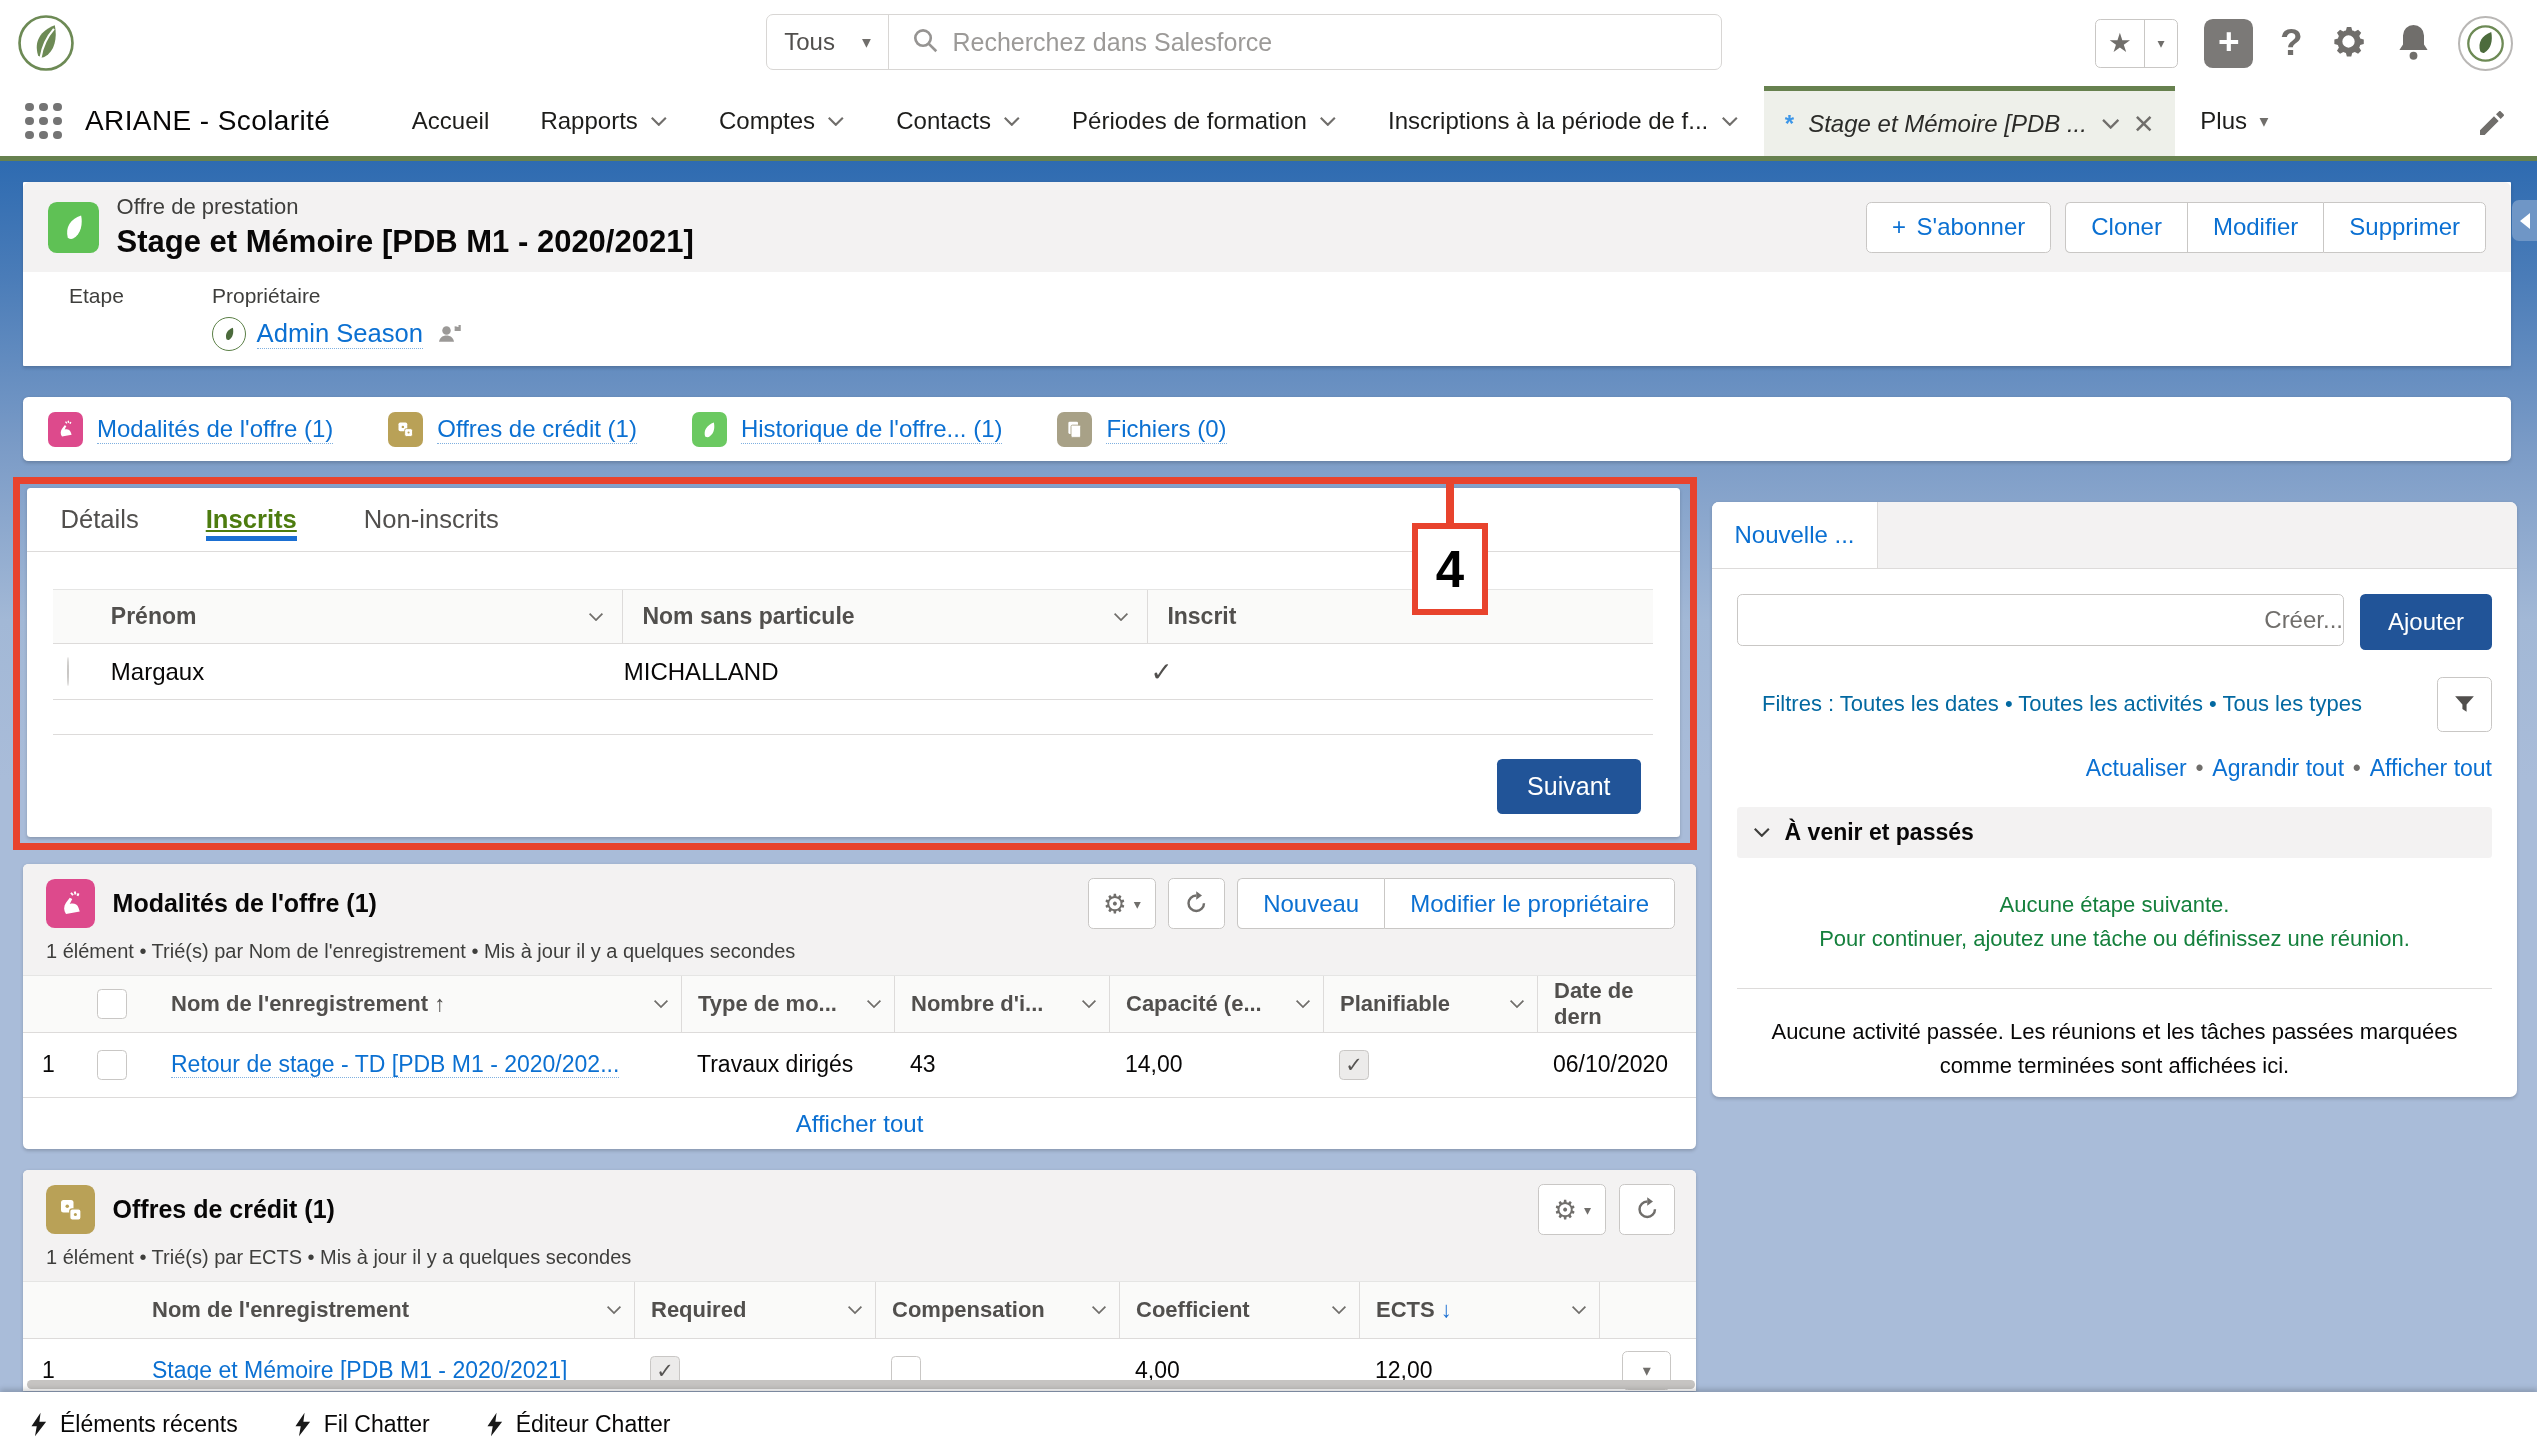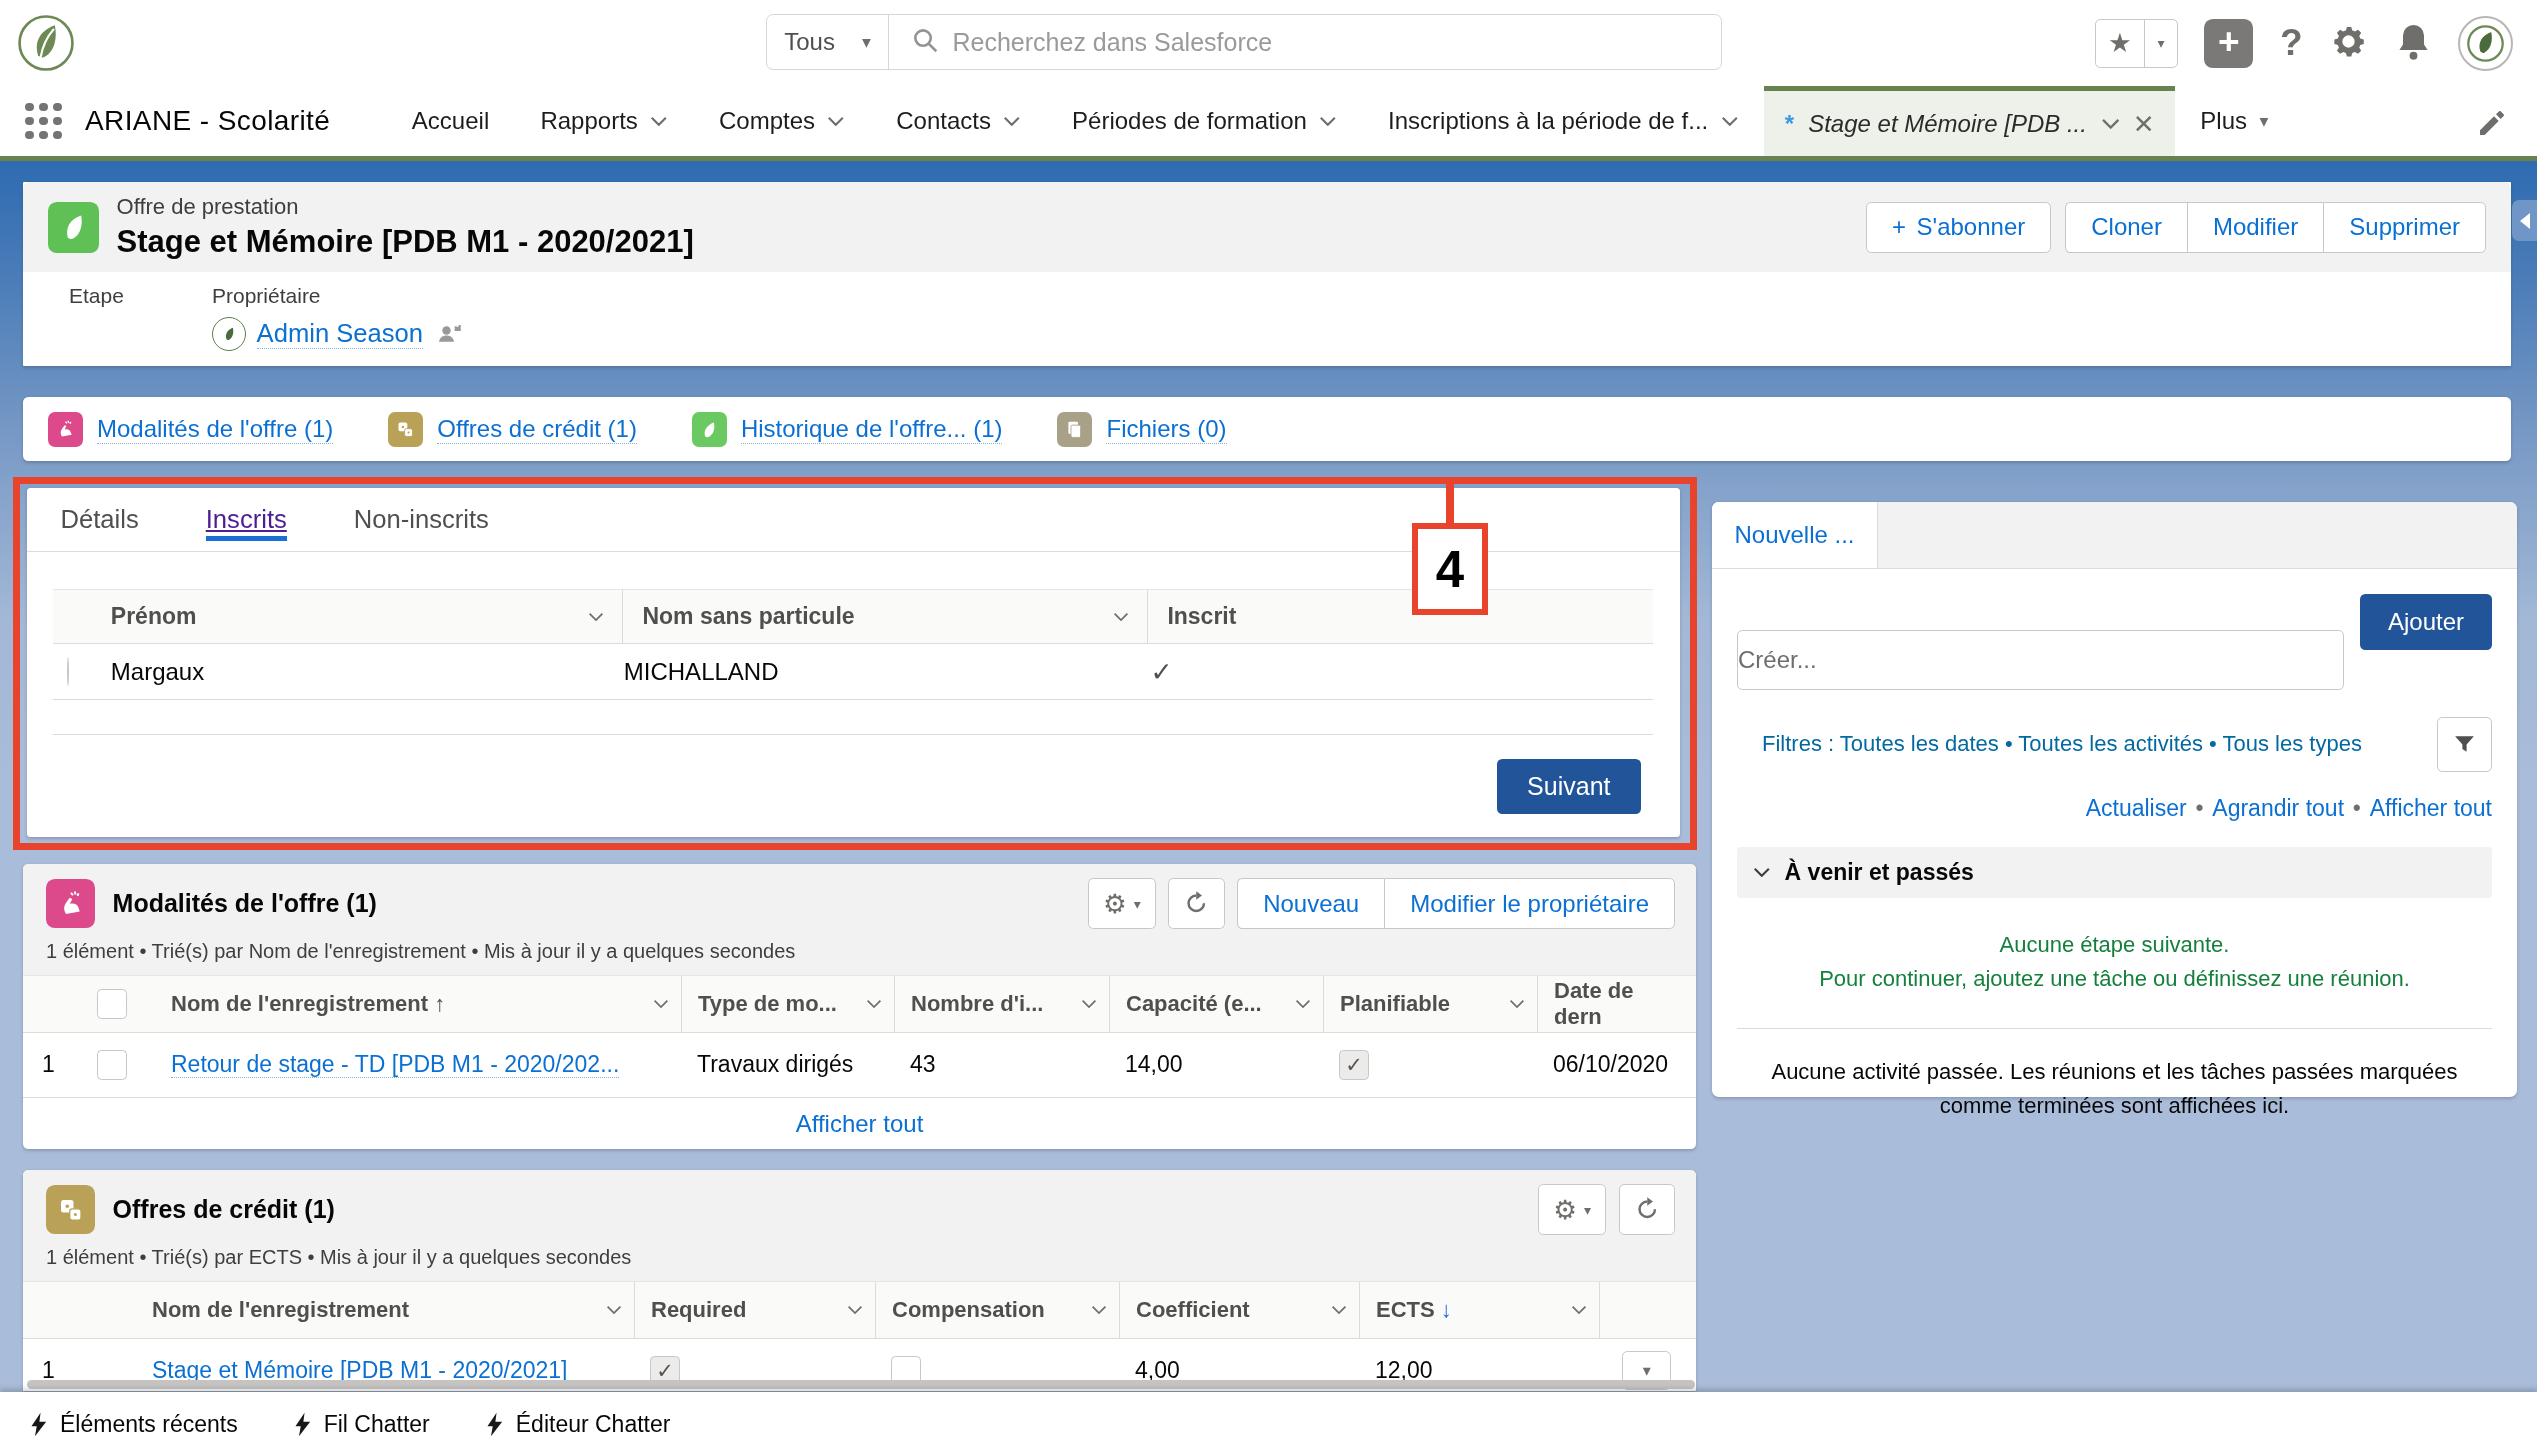--- a/index.html
+++ b/index.html
@@ -62,21 +62,21 @@
   
   .ql { left:23px; top:236px; width:2488px; height:64px; display:flex; align-items:center; gap:55px; padding:0 25px; border-radius:5.3px; }
   .ql-item { display:flex; align-items:center; gap:14px; }
   .ql-icon { width:35px; height:35px; border-radius:7px; display:flex; align-items:center; justify-content:center; }
   .ql a { font-size:24px; }
 
   
   .tabcard { left:26.5px; top:327px; width:1653px; height:349px; border-radius:3.5px; }
   .tc-tabs { height:64px; border-bottom:1.8px solid #dddbda; display:flex; align-items:stretch; gap:67px; padding:12px 34px; }
   .tc-tab { display:flex; align-items:center; font-size:25.6px; color:#514f4d; position:relative; cursor:pointer; }
-  .tc-tab.active { color:#4c1d95; font-weight:normal; text-decoration:underline; }
+  .tc-tab.active { color:#4d7c0f; font-weight:bold; text-decoration:underline; }
   .tc-tab.active::after { content:""; position:absolute; left:0; right:0; bottom:-1.8px; height:5.3px; background:#1b6fd2; }
   .itable { margin:37px 26.5px 0 26.5px; }
   .irow { display:grid; grid-template-columns:56px 513px 525px 1fr; align-items:center; }
   .ihead { background:#fafaf9; border-top:0.9px solid #e5e5e4; border-bottom:0.9px solid #dddbda; height:55px; }
   .ihead .cell { display:flex; align-items:center; height:100%; padding:0 17.6px 0 1.8px; font-size:23px; font-weight:bold; color:#514f4d; }
   .ihead .cell .chev { margin-left:auto; }
   .ihead .bl { border-left:0.9px solid #dddbda; padding-left:19.4px; }
   .idata { height:56px; border-bottom:0.9px solid #dddbda; font-size:24px; color:#080707; }
   .idata .cell { padding:0 17.6px 0 1.8px; }
   .radio { width:25px; height:25px; border:1.8px solid #c9c7c5; border-radius:50%; margin-left:12.4px; background:#fff; }
@@ -110,21 +110,21 @@
   .rowact { width:49px; height:39px; border:0.9px solid #c9c7c5; border-radius:5.3px; background:#fff; display:flex; align-items:center; justify-content:center; color:#706e6b; font-size:16px; cursor:pointer; margin-left:auto; margin-right:12.4px; }
 
   .scrollstrip { position:absolute; left:26.5px; top:1219px; width:1668px; height:8.8px; border-radius:4.4px; background:#c6c4c2; }
 
   
   .sb { left:1712px; top:341px; width:805px; height:595px; border-radius:7px; }
   .sb-tabs { height:67px; background:#f3f2f2; border-bottom:0.9px solid #dddbda; border-radius:7px 7px 0 0; display:flex; }
   .sb-tab-active { width:166px; background:#fff; border-right:0.9px solid #dddbda; border-radius:7px 0 0 0; display:flex; align-items:center; justify-content:center; font-size:24px; color:#0b70d2; cursor:pointer; }
   .sb-body { padding:25px 25px 0 25px; }
   .create-row { display:flex; gap:16px; }
-  .create-row input { flex:1; height:60px; border:0.9px solid #c9c7c5; border-radius:5.3px; font-size:24px; text-align:left; color:#080707; outline:none; font-family:"Liberation Sans",sans-serif;margin-top:36px; }
+  .create-row input { flex:1; height:52px; border:0.9px solid #c9c7c5; border-radius:5.3px; font-size:24px; text-align:right; color:#080707; outline:none; font-family:"Liberation Sans",sans-serif; }
   .create-row input::placeholder { color:#706e6b; }
   .addbtn { width:132px; height:56px; background:#215498; color:#fff; border:none; border-radius:5.3px; font-size:24px; cursor:pointer; font-family:"Liberation Sans",sans-serif; }
   .filters { display:flex; align-items:center; margin-top:26.5px; }
   .filters .ftext { font-size:22px; color:#0369a1; flex:1; padding-left:25px; }
   .funnelbtn { width:55px; height:55px; border:0.9px solid #c9c7c5; border-radius:5.3px; background:#fff; display:flex; align-items:center; justify-content:center; cursor:pointer; }
   .sb-links { margin-top:23px; text-align:right; font-size:23px; }
   .sb-links .sep { color:#706e6b; margin:0 8.8px; }
   .sb-sect { margin-top:25px; height:51px; background:#f3f2f2; border-radius:3.5px; display:flex; align-items:center; gap:14px; padding:0 16px; font-size:23px; font-weight:bold; color:#080707; cursor:pointer; }
   .sb-empty { margin-top:30px; text-align:center; font-size:22px; color:#15803d; line-height:1.55; }
   .sb-div { margin-top:32px; border-top:0.9px solid #dddbda; }

